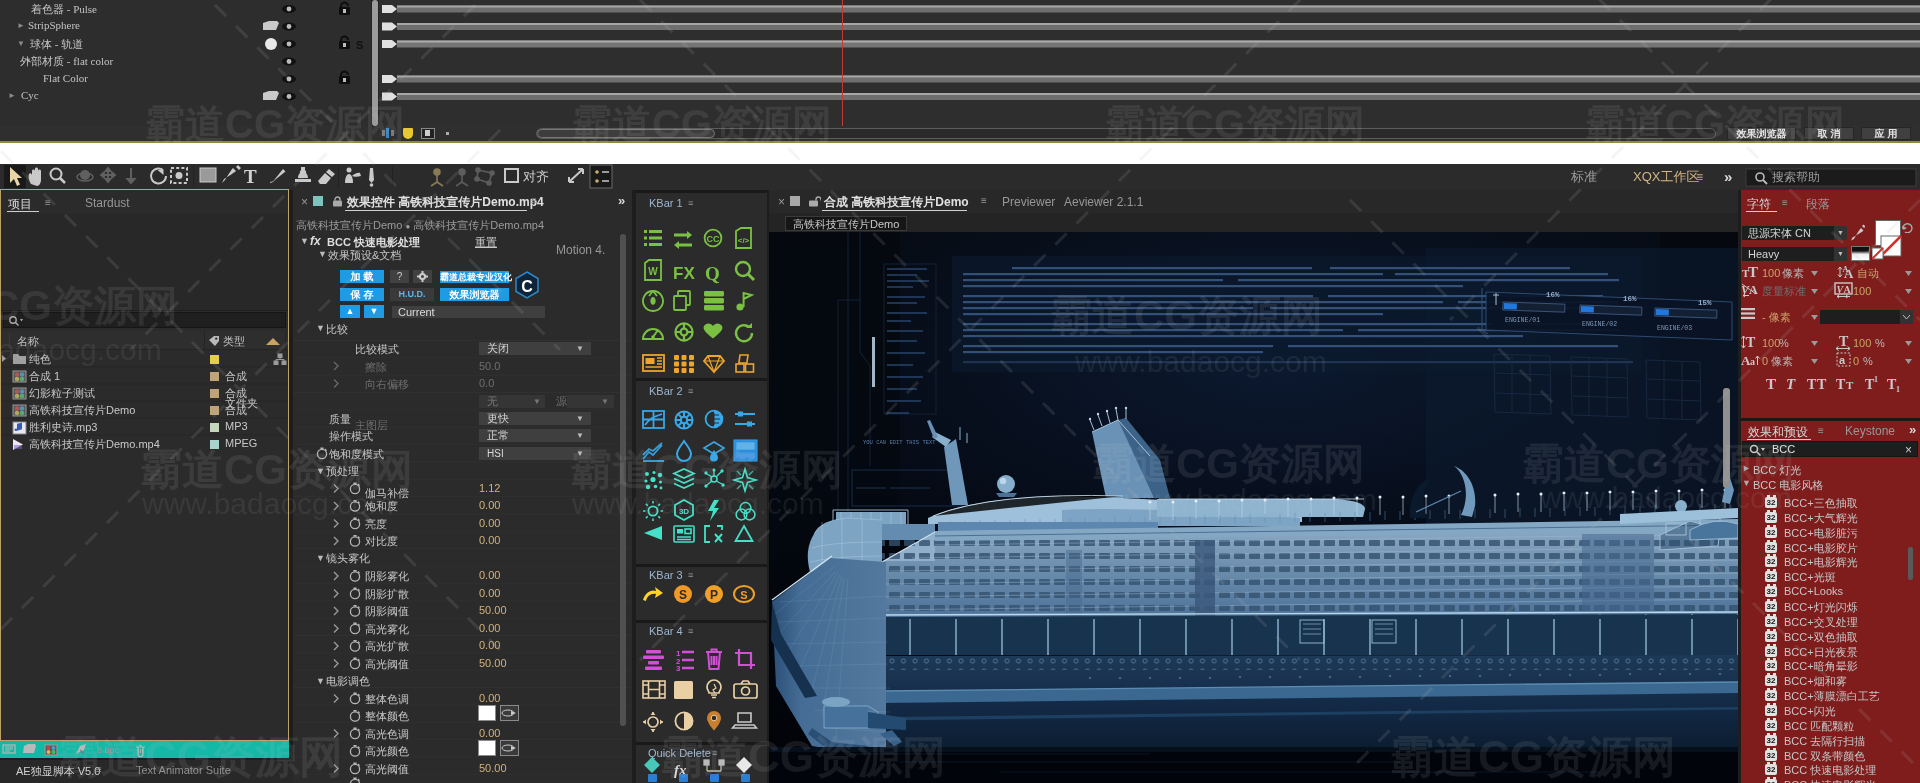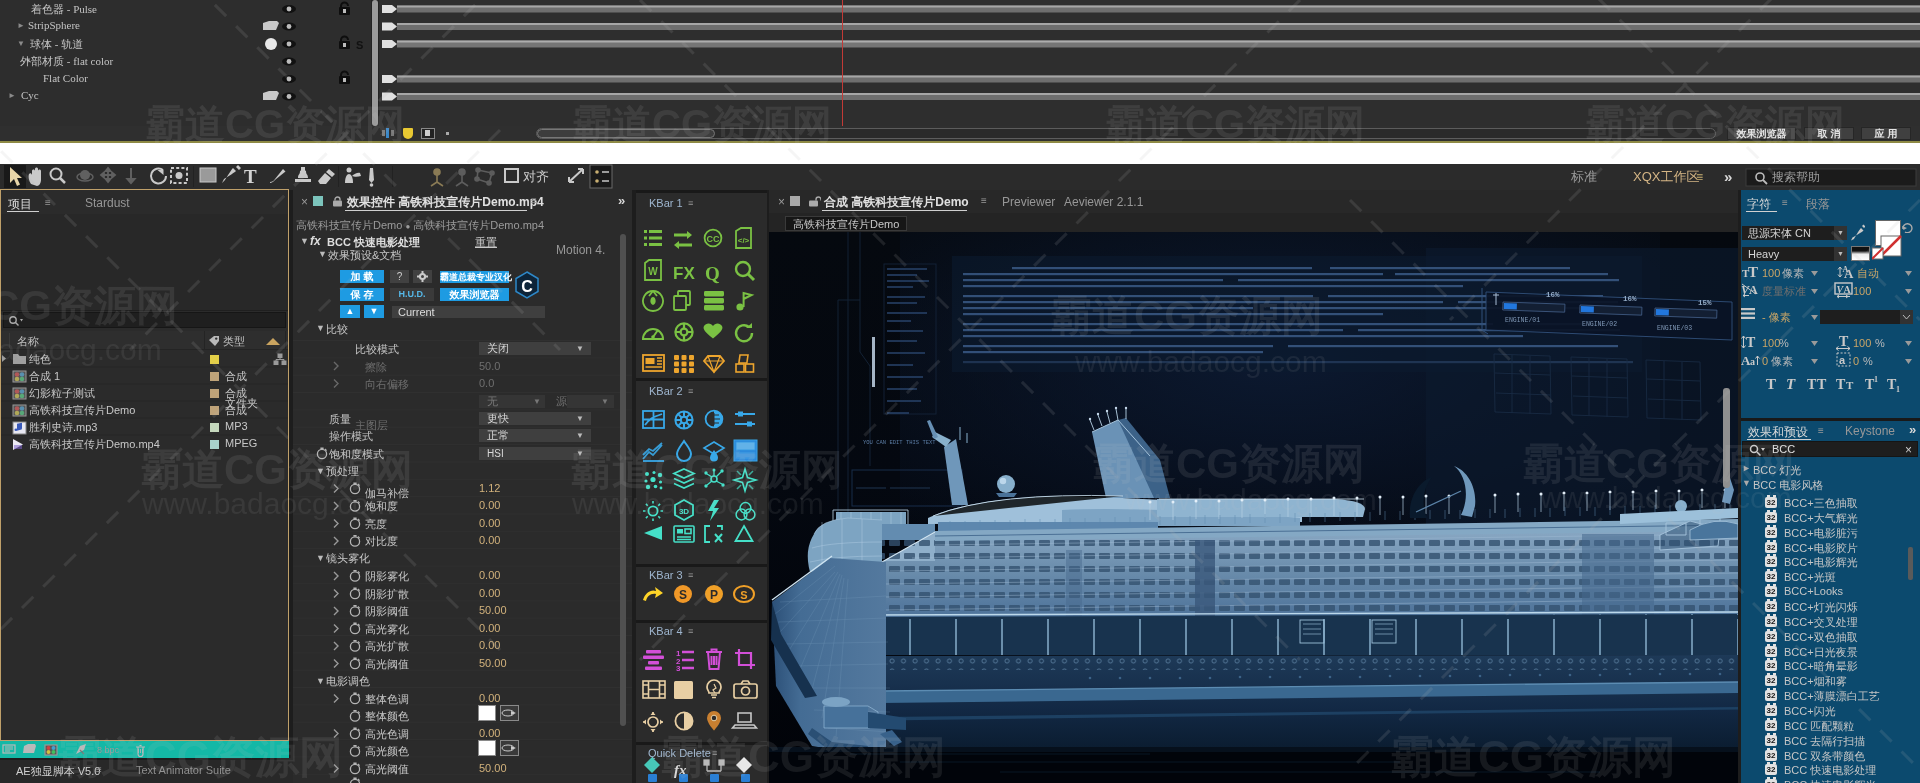--- a/index.html
+++ b/index.html
@@ -1136,21 +1136,21 @@
       <rect x="769" y="747" width="969" height="36" fill="#01040a"></rect>
       <path d="M769 747 h969 v5 h-969 z" fill="#081624" opacity=".7"></path>
       <g stroke="#0a1c2e" stroke-width="1.5" opacity=".5">
             <path d="M900 762 h500 M1000 772 h600 M850 754 h300"></path>
           </g>
 
       <rect x="1723" y="388" width="7" height="100" fill="#8f8f8f" rx="3"></rect>
     </svg>
   </div>
 
-  <div class="abs" id="rightcol" style="left:1741px;top:26px;width:179px;height:593px;background:#0c4a6e;font-size:11px;color:#c6c6c6;">
+  <div class="abs" id="rightcol" style="left:1741px;top:26px;width:179px;height:593px;background:#7f1d1d;font-size:11px;color:#c6c6c6;">
     <div class="abs txt" style="left:6px;top:6px;color:#dadada;font-size:12px;">字符</div>
     <div class="abs" style="left:5px;top:21px;width:31px;height:1px;background:#d0d0d0;"></div>
     <div class="abs txt" style="left:41px;top:7px;color:#999;font-size:10px;">≡</div>
     <div class="abs txt" style="left:65px;top:6px;color:#979797;font-size:12px;">段落</div>
     <div class="abs txt" style="left:1px;top:36px;width:92px;height:14px;background:#1e1e1e;line-height:14px;padding-left:6px;color:#d5d5d5;">思源宋体 CN</div>
     <div class="abs" style="left:93px;top:36px;width:13px;height:14px;background:#323232;color:#bbb;font-size:7px;text-align:center;line-height:14px;">▼</div>
     <svg class="abs" style="left:110px;top:34px;" width="14" height="18">
           <path d="M3 15 c0 0 5 -9 7 -11 l2.5 2.5 c-2 2 -11 7 -11 7 l-1.5 3 z M11 2 l2 2 1.5 -1.5 -2 -2 z" fill="#c9c9c9"></path>
         </svg>
     <div class="abs" style="left:134px;top:30px;width:26px;height:26px;background:#fff;border:1px solid #666;"></div>

